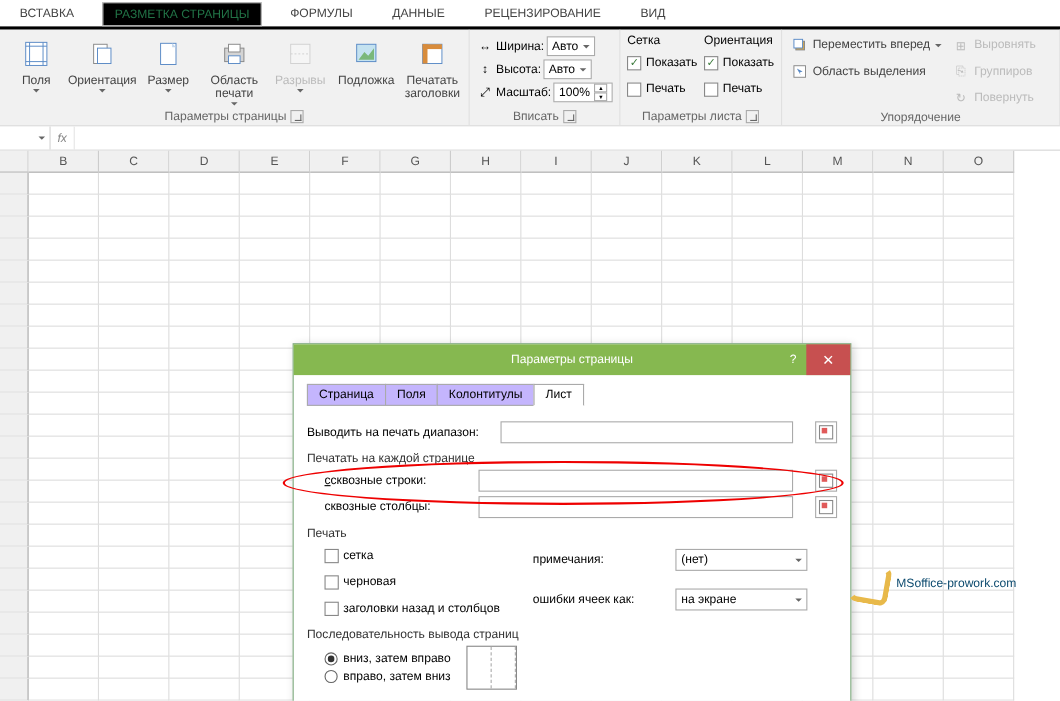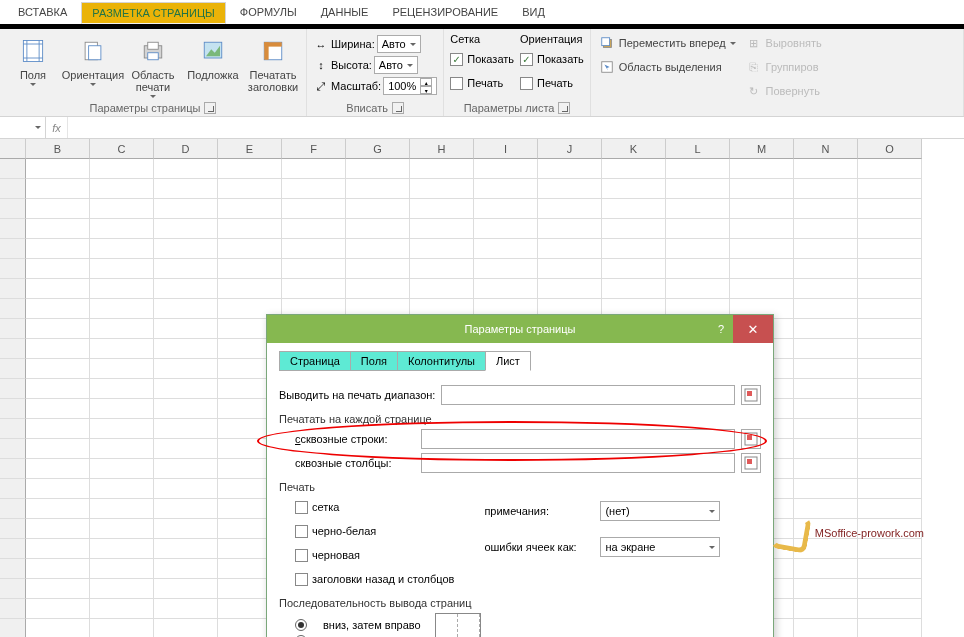--- a/index.html
+++ b/index.html
@@ -1,19 +1,19 @@
 <!DOCTYPE html>
 <html><head>
 <meta charset="utf-8">
 <style>
 *{box-sizing:border-box;margin:0;padding:0;font-family:"Segoe UI",Tahoma,sans-serif;font-size:11px}
 body{width:964px;height:637px;overflow:hidden;background:#fff}
-.ribbon-tabs{display:flex;gap:4px;padding:2px 8px 0;background:#fff;border-bottom:5px solid #000000}
+.ribbon-tabs{display:flex;gap:16px;padding:2px 8px 0;background:#fff;border-bottom:3px solid #000000}
 .ribbon-tab{padding:4px 10px;color:#444;text-transform:uppercase;cursor:pointer}
-.ribbon-tab.active{border:1px solid #d4d4d4;border-bottom-color:#f1f1f1;background:#eab308;color:#217346;font-weight:400}
+.ribbon-tab.active{border:1px solid #d4d4d4;border-bottom-color:#f1f1f1;background:#000000;color:#217346;font-weight:400}
 .ribbon{display:flex;background:#f1f1f1;border-bottom:1px solid #d4d4d4;height:88px}
 .group{display:flex;flex-direction:column;border-right:1px solid #e0e0e0;padding:4px 6px 0}
 .group-body{display:flex;gap:6px;flex:1;align-items:flex-start}
 .group-title{text-align:center;color:#666;font-size:10px;padding:2px 0;display:flex;justify-content:center;align-items:center;gap:4px}
 .glauncher{width:12px;height:12px;border:1px solid #aaa;position:relative;cursor:pointer}
 .glauncher::after{content:"";position:absolute;right:1px;bottom:1px;width:5px;height:5px;border-right:1px solid #666;border-bottom:1px solid #666}
 .big-btn{display:flex;flex-direction:column;align-items:center;width:54px;text-align:center;gap:2px;color:#444;cursor:pointer;padding-top:2px}
 .big-btn.disabled{color:#bbb}
 .big-btn .ico{width:32px;height:32px;display:flex;align-items:center;justify-content:center}
 .big-btn .lbl{font-size:11px;line-height:1.1}
@@ -40,40 +40,40 @@
 .row-h{height:20px;width:26px;border-right:1px solid #aaa;border-bottom:1px solid #ddd;background:#f0f0f0;text-align:center;color:#555;font-size:10px;line-height:20px}
 .cells{display:flex;flex-direction:column}
 .cell-row{display:flex}
 .cell{width:64px;height:20px;border-right:1px solid #ddd;border-bottom:1px solid #ddd}
 .dialog{position:absolute;left:266px;top:175px;width:508px;background:#fff;border:1px solid #7aa77a;box-shadow:2px 2px 8px rgba(0,0,0,.2)}
 .dlg-title{background:#86b850;color:#fff;height:28px;display:flex;align-items:center;justify-content:center;position:relative}
 .dlg-help{position:absolute;right:38px;top:0;width:28px;height:28px;display:flex;align-items:center;justify-content:center;color:#fff;cursor:pointer}
 .dlg-close{position:absolute;right:0;top:0;width:40px;height:28px;background:#c75050;color:#fff;display:flex;align-items:center;justify-content:center;cursor:pointer;font-size:13px}
 .dlg-body{padding:8px 12px 14px}
 .dlg-tabs{display:flex;margin-bottom:14px}
-.dlg-tab{padding:3px 10px;border:1px solid #aaa;background:#5eead4;margin-right:-1px;cursor:pointer}
+.dlg-tab{padding:3px 10px;border:1px solid #aaa;background:#c4b5fd;margin-right:-1px;cursor:pointer}
 .dlg-tab.active{background:#fff;border-bottom-color:#fff;position:relative;z-index:1}
-.form-row{display:flex;align-items:center;margin:4px 0;gap:6px}
+.form-row{display:flex;align-items:center;margin:4px 0;gap:20px}
 .form-row label{white-space:nowrap}
 .txt-input{flex:1;height:20px;border:1px solid #aaa;background:#fff}
 .range-btn{width:20px;height:20px;border:1px solid #aaa;display:flex;align-items:center;justify-content:center;cursor:pointer}
 .range-btn svg{width:14px;height:14px}
 .indent{padding-left:16px}
 .sect-label{margin:8px 0 2px;color:#333}
 .fieldset{display:flex;gap:30px;margin-top:4px}
 .col{display:flex;flex-direction:column;gap:4px}
 .dd{border:1px solid #aaa;height:20px;width:120px;display:flex;align-items:center;justify-content:space-between;padding:0 4px}
 .dd .tri{border-top-color:#666}
-.radio{display:flex;align-items:center;gap:16px}
+.radio{display:flex;align-items:center;gap:5px}
 .radio .r{width:12px;height:12px;border:1px solid #666;border-radius:50%;display:flex;align-items:center;justify-content:center}
 .radio .r.sel::after{content:"";width:6px;height:6px;background:#333;border-radius:50%}
 .preview{width:46px;height:40px;border:1px solid #888;display:flex}
 .preview div{flex:1;border-right:1px dashed #aaa}
 .red-mark{position:absolute;left:-10px;top:78px;width:510px;height:40px;border:2px solid #e00;border-radius:50%;pointer-events:none}
-.wm{position:absolute;right:40px;bottom:88px;display:flex;align-items:center;gap:6px;color:#7f1d1d;font-size:15px;font-weight:500}
+.wm{position:absolute;right:40px;bottom:88px;display:flex;align-items:center;gap:6px;color:#0c4a6e;font-size:15px;font-weight:500}
 .wm .logo{width:36px;height:36px;border:5px solid #e8b94a;border-radius:8px;border-left-color:transparent;border-top-color:transparent;transform:rotate(10deg)}
 .ico svg{width:28px;height:28px}
 .mini-ico svg{width:14px;height:14px}
 </style>
 </head>
 <body>
 
 <div class="ribbon-tabs">
     <div class="ribbon-tab">ВСТАВКА</div>
     <div class="ribbon-tab active">РАЗМЕТКА СТРАНИЦЫ</div>
@@ -105,26 +105,46 @@
               <rect x="7" y="6" width="14" height="20" fill="#fff" stroke="#888"></rect>
               <rect x="11" y="10" width="14" height="16" fill="#fff" stroke="#5a8ac6"></rect>
             </svg>
           </div>
           <span class="lbl">Ориентация</span>
           <span class="drop-tri"></span>
         </div>
       <div class="big-btn">
           <div class="ico">
             <svg viewBox="0 0 32 32">
+              <rect x="8" y="5" width="16" height="22" fill="#fff" stroke="#5a8ac6"></rect>
+              <path d="M20 5 L24 9 L20 9 Z" fill="#c4d8ee"></path>
+            </svg>
+          </div>
+          <span class="lbl">Размер</span>
+          <span class="drop-tri"></span>
+        </div>
+      <div class="big-btn">
+          <div class="ico">
+            <svg viewBox="0 0 32 32">
               <rect x="6" y="10" width="20" height="14" fill="#d4d4d4" stroke="#888"></rect>
               <rect x="10" y="6" width="12" height="8" fill="#fff" stroke="#888"></rect>
               <rect x="10" y="18" width="12" height="8" fill="#fff" stroke="#5a8ac6"></rect>
             </svg>
           </div>
           <span class="lbl">Область печати</span>
+          <span class="drop-tri"></span>
+        </div>
+      <div class="big-btn disabled">
+          <div class="ico">
+            <svg viewBox="0 0 32 32" opacity=".3">
+              <rect x="6" y="6" width="20" height="20" fill="#fff" stroke="#888"></rect>
+              <line x1="6" y1="16" x2="26" y2="16" stroke="#888" stroke-dasharray="2"></line>
+            </svg>
+          </div>
+          <span class="lbl">Разрывы</span>
           <span class="drop-tri"></span>
         </div>
       <div class="big-btn">
           <div class="ico">
             <svg viewBox="0 0 32 32">
               <rect x="6" y="6" width="20" height="18" fill="#c4e2f0" stroke="#5a8ac6"></rect>
               <polygon points="8,22 14,14 18,18 24,10 24,22" fill="#7ab87a"></polygon>
             </svg>
           </div>
           <span class="lbl">Подложка</span>
@@ -246,20 +266,23 @@
         <div class="txt-btn disabled">
             <span class="mini-ico">⎘</span>
             <span>Группиров</span>
           </div>
         <div class="txt-btn disabled">
             <span class="mini-ico">↻</span>
             <span>Повернуть</span>
           </div>
       </div>
     </div>
+    <div class="group-title">
+        <span>Упорядочение</span>
+      </div>
   </div>
 </div>
 
 <div class="formula-bar">
   <div class="name-box">
       <span></span>
       <span class="drop-tri"></span>
     </div>
   <div class="fx">fx</div>
   <div style="flex:1"></div>
@@ -746,24 +769,20 @@
 
       <div class="sect-label">Печать</div>
       <div class="fieldset indent">
         <div class="col">
           <div class="chk-row">
               <span class="chk"></span>
               <span>сетка</span>
             </div>
           <div class="chk-row">
               <span class="chk"></span>
-              <span>черно-белая</span>
-            </div>
-          <div class="chk-row">
-              <span class="chk"></span>
               <span>черновая</span>
             </div>
           <div class="chk-row">
               <span class="chk"></span>
               <span>заголовки назад и столбцов</span>
             </div>
         </div>
         <div class="col" style="gap:8px">
           <div class="form-row">
               <label style="width:110px">примечания:</label>

